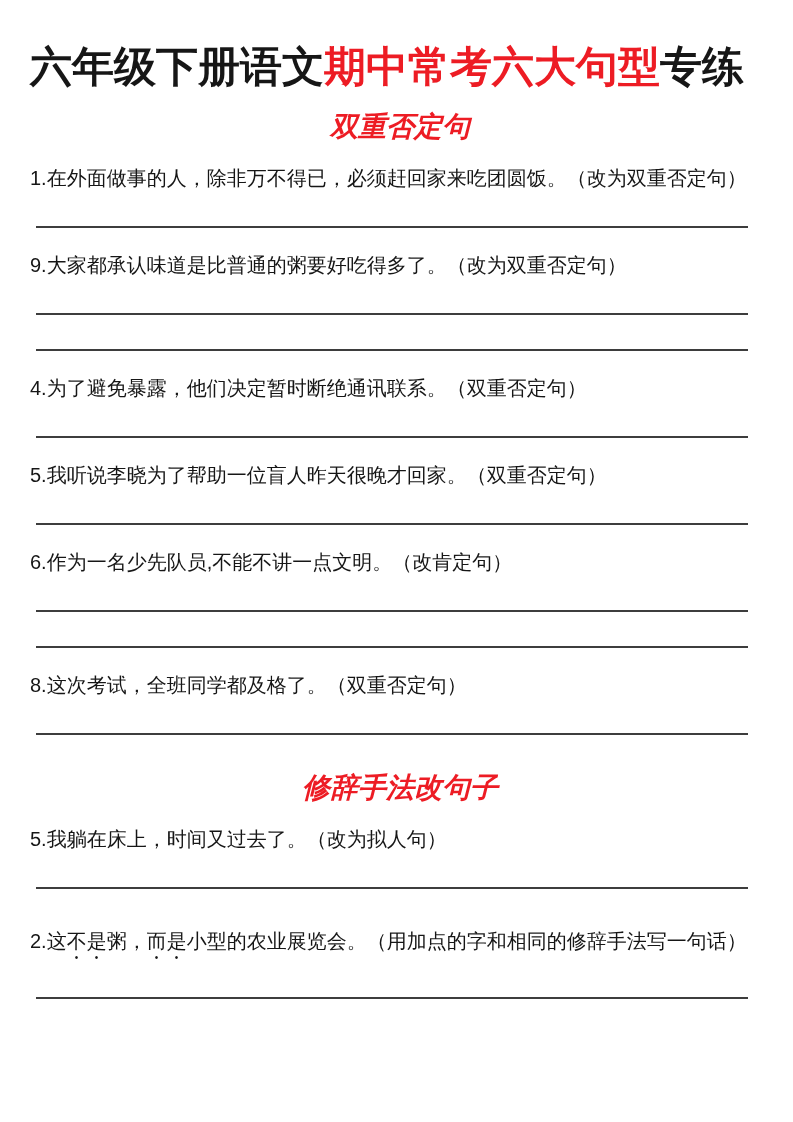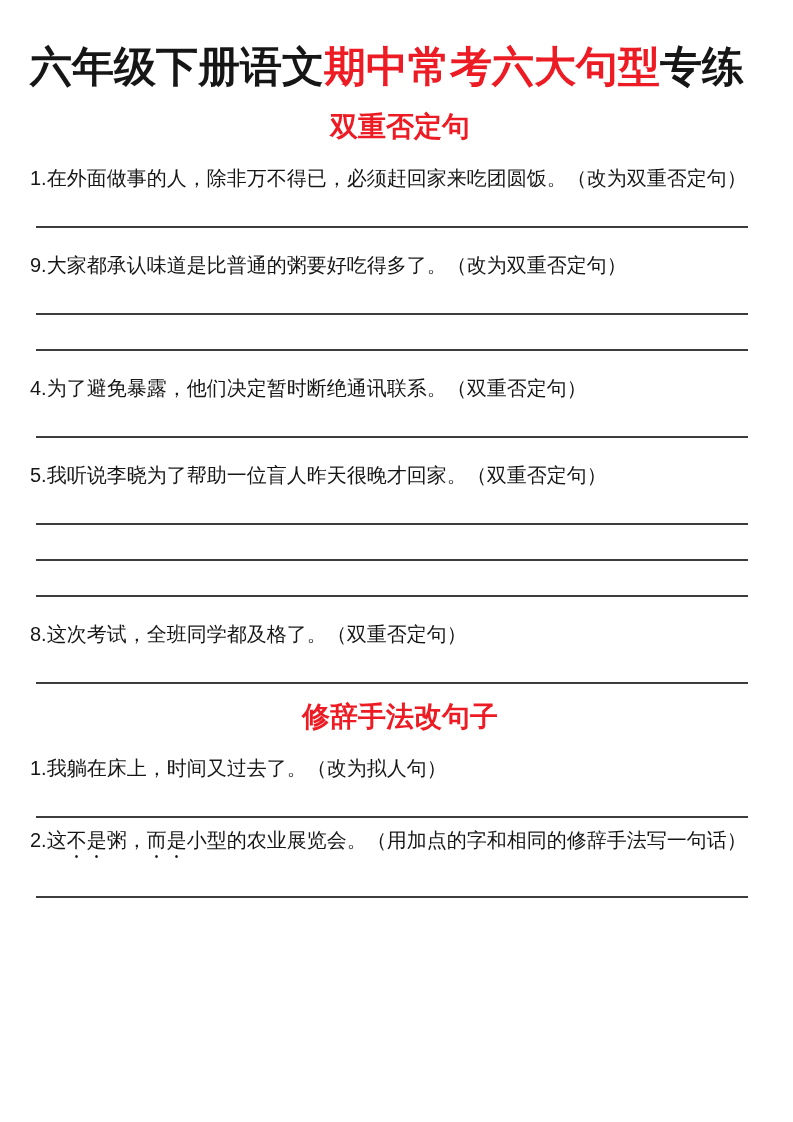--- a/index.html
+++ b/index.html
@@ -30,32 +30,33 @@
     letter-spacing: 0px;
     white-space: nowrap;
   }
   .doc-title .red { color: var(--accent-red); }
   .section-heading {
     font-size: 28px;
     line-height: 34px;
     font-weight: 800;
     text-align: center;
     color: var(--accent-red);
+    font-style: italic;
   }
   .section-heading.first { margin-top: 16px; }
-  .section-heading.second { margin-top: 16px; }
+  .section-heading.second { margin-top: 36px; }
   .q {
     font-size: 20px;
     line-height: 28px;
     margin-top: 23px;
     color: var(--text-color);
     white-space: nowrap;
   }
   .q.first-after-heading { margin-top: 20px; }
-  .q.r2 { margin-top: 8px; }
+  .q.r2 { margin-top: 38px; }
   .answer-line {
     height: 0;
     border-bottom: 2px solid var(--line-color);
     margin: 34px 22px 0 6px;
   }
   .em-dot {
     -webkit-text-emphasis: filled dot;
     -webkit-text-emphasis-position: under right;
     text-emphasis: filled dot;
     text-emphasis-position: under right;
@@ -77,28 +78,29 @@
   <div class="answer-line"></div>
 
   <div class="answer-line"></div>
 
   <p class="q">4.为了避免暴露，他们决定暂时断绝通讯联系。（双重否定句）</p>
   <div class="answer-line"></div>
 
   <p class="q">5.我听说李晓为了帮助一位盲人昨天很晚才回家。（双重否定句）</p>
   <div class="answer-line"></div>
 
+  <p class="q">6.作为一名少先队员,不能不讲一点文明。（改肯定句）</p>
   <div class="answer-line"></div>
 
   <div class="answer-line"></div>
 
   <p class="q">8.这次考试，全班同学都及格了。（双重否定句）</p>
   <div class="answer-line"></div>
 
   <h2 class="section-heading second">修辞手法改句子</h2>
 
-  <p class="q first-after-heading">1.我躺在床上，时间又过去了。（改为拟人句）</p>
+  <p class="q first-after-heading">5.我躺在床上，时间又过去了。（改为拟人句）</p>
   <div class="answer-line"></div>
 
   <p class="q r2"><span>2.这</span><span class="em-dot">不是</span><span>粥，</span><span class="em-dot">而是</span><span>小型的农业展览会。（用加点的字和相同的修辞手法写一句话）</span></p>
   <div class="answer-line"></div>
 
 </div>
 
 </body></html>

